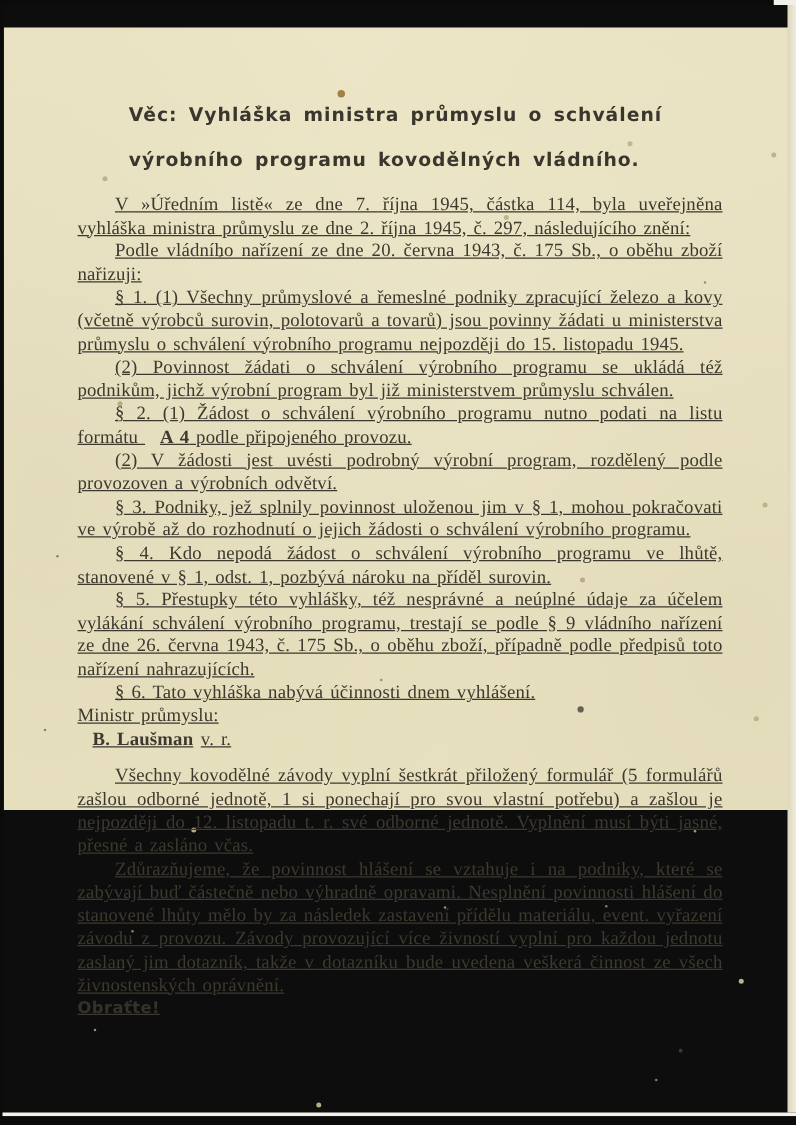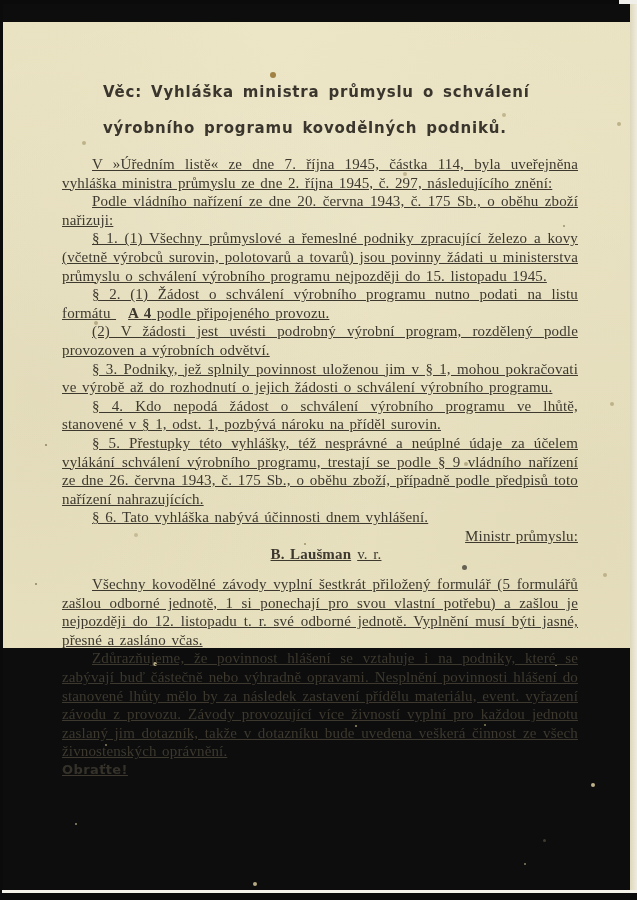--- a/index.html
+++ b/index.html
@@ -91,24 +91,24 @@
     font-family:"Liberation Serif", serif;
     font-size:15px; line-height:18.6px;
     letter-spacing:0.15px; word-spacing:1.6px;
     color:#3d392f;
     text-align:justify;
     text-decoration:underline;
   }
   .doc-body p{ margin:0; text-indent:30px; }
   .bold{ font-weight:bold;margin-left:12px; }
   .sig-title{
-    margin-top:11px; text-align:right; text-indent:0 !important;
+    margin-top:11px; text-align:left; text-indent:0 !important;
   }
   .sig-name{
-    margin-top:9px; text-align:center; text-indent:0 !important;
+    margin-top:9px; text-align:left; text-indent:0 !important;
   }
   .sig-suffix{ margin-left:6px; font-weight:normal; }
   .closing-first{ margin-top:11px !important; }
   .turn-note{
     margin-top:-13px; text-align:left; text-indent:0 !important;
     padding-right:12px;
     font-family:"DejaVu Sans", sans-serif;
     font-weight:bold; font-size:13px; letter-spacing:0.4px;
     color:#35322a;
   }
@@ -119,27 +119,28 @@
 <div id="screen">
 
   <div class="paper">
     <div class="specks"></div>
     <div class="dot-brown"></div>
     <div class="dot-dark"></div>
     <div class="dot-dark2"></div>
 
     <div class="subject">
       <div>Věc: Vyhláška ministra průmyslu o schválení</div>
-      <div>výrobního programu kovodělných podniků.</div>
+      <div>výrobního programu kovodělných vládního.</div>
     </div>
 
     <div class="doc-body">
       <p>V »Úředním listě« ze dne 7. října 1945, částka 114, byla uveřejněna vyhláška ministra průmyslu ze dne 2. října 1945, č. 297, následujícího znění:</p>
       <p>Podle vládního nařízení ze dne 20. června 1943, č. 175 Sb., o oběhu zboží nařizuji:</p>
       <p>§ 1. (1) Všechny průmyslové a řemeslné podniky zpracující železo a kovy (včetně výrobců surovin, polotovarů a tovarů) jsou povinny žádati u ministerstva průmyslu o schválení výrobního programu nejpozději do 15. listopadu 1945.</p>
+      <p>(2) Povinnost žádati o schválení výrobního programu se ukládá též podnikům, jichž výrobní program byl již ministerstvem průmyslu schválen.</p>
 
       <p><span>§ 2. (1) Žádost o schválení výrobního programu nutno podati na listu formátu </span><span class="bold">A 4</span><span> podle připojeného provozu.</span></p>
 
       <p>(2) V žádosti jest uvésti podrobný výrobní program, rozdělený podle provozoven a výrobních odvětví.</p>
       <p>§ 3. Podniky, jež splnily povinnost uloženou jim v § 1, mohou pokračovati ve výrobě až do rozhodnutí o jejich žádosti o schválení výrobního programu.</p>
       <p>§ 4. Kdo nepodá žádost o schválení výrobního programu ve lhůtě, stanovené v § 1, odst. 1, pozbývá nároku na příděl surovin.</p>
       <p>§ 5. Přestupky této vyhlášky, též nesprávné a neúplné údaje za účelem vylákání schválení výrobního programu, trestají se podle § 9 vládního nařízení ze dne 26. června 1943, č. 175 Sb., o oběhu zboží, případně podle předpisů toto nařízení nahrazujících.</p>
       <p>§ 6. Tato vyhláška nabývá účinnosti dnem vyhlášení.</p>
 
       <p class="sig-title">Ministr průmyslu:</p>

